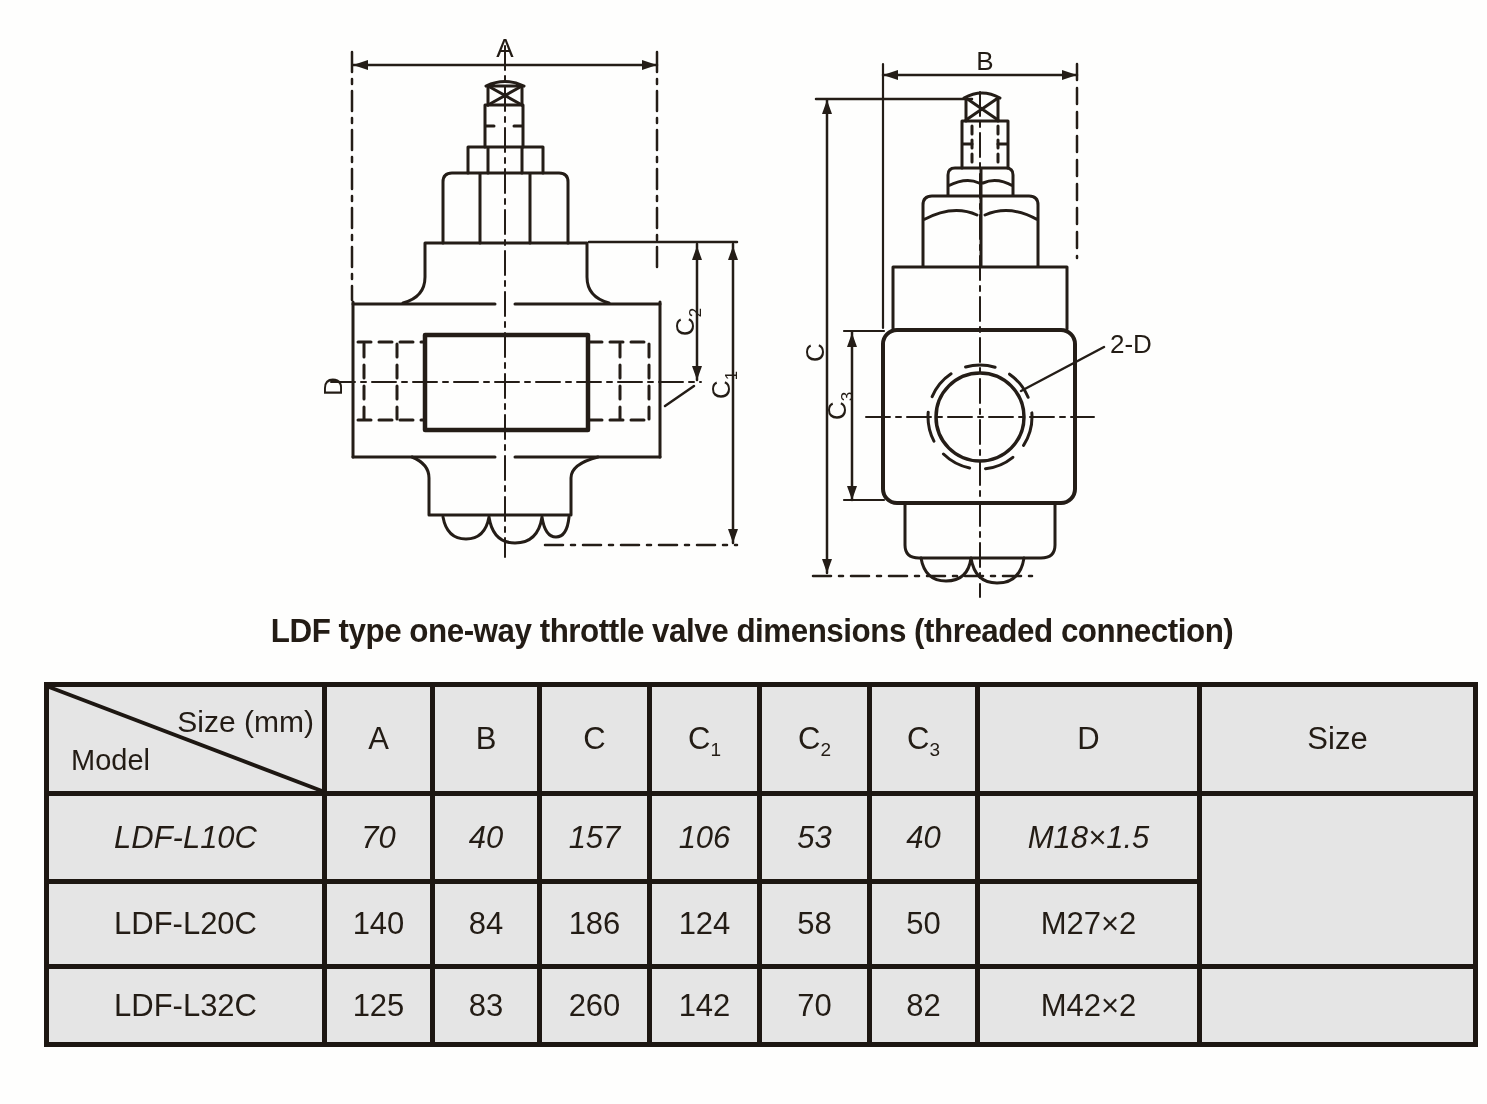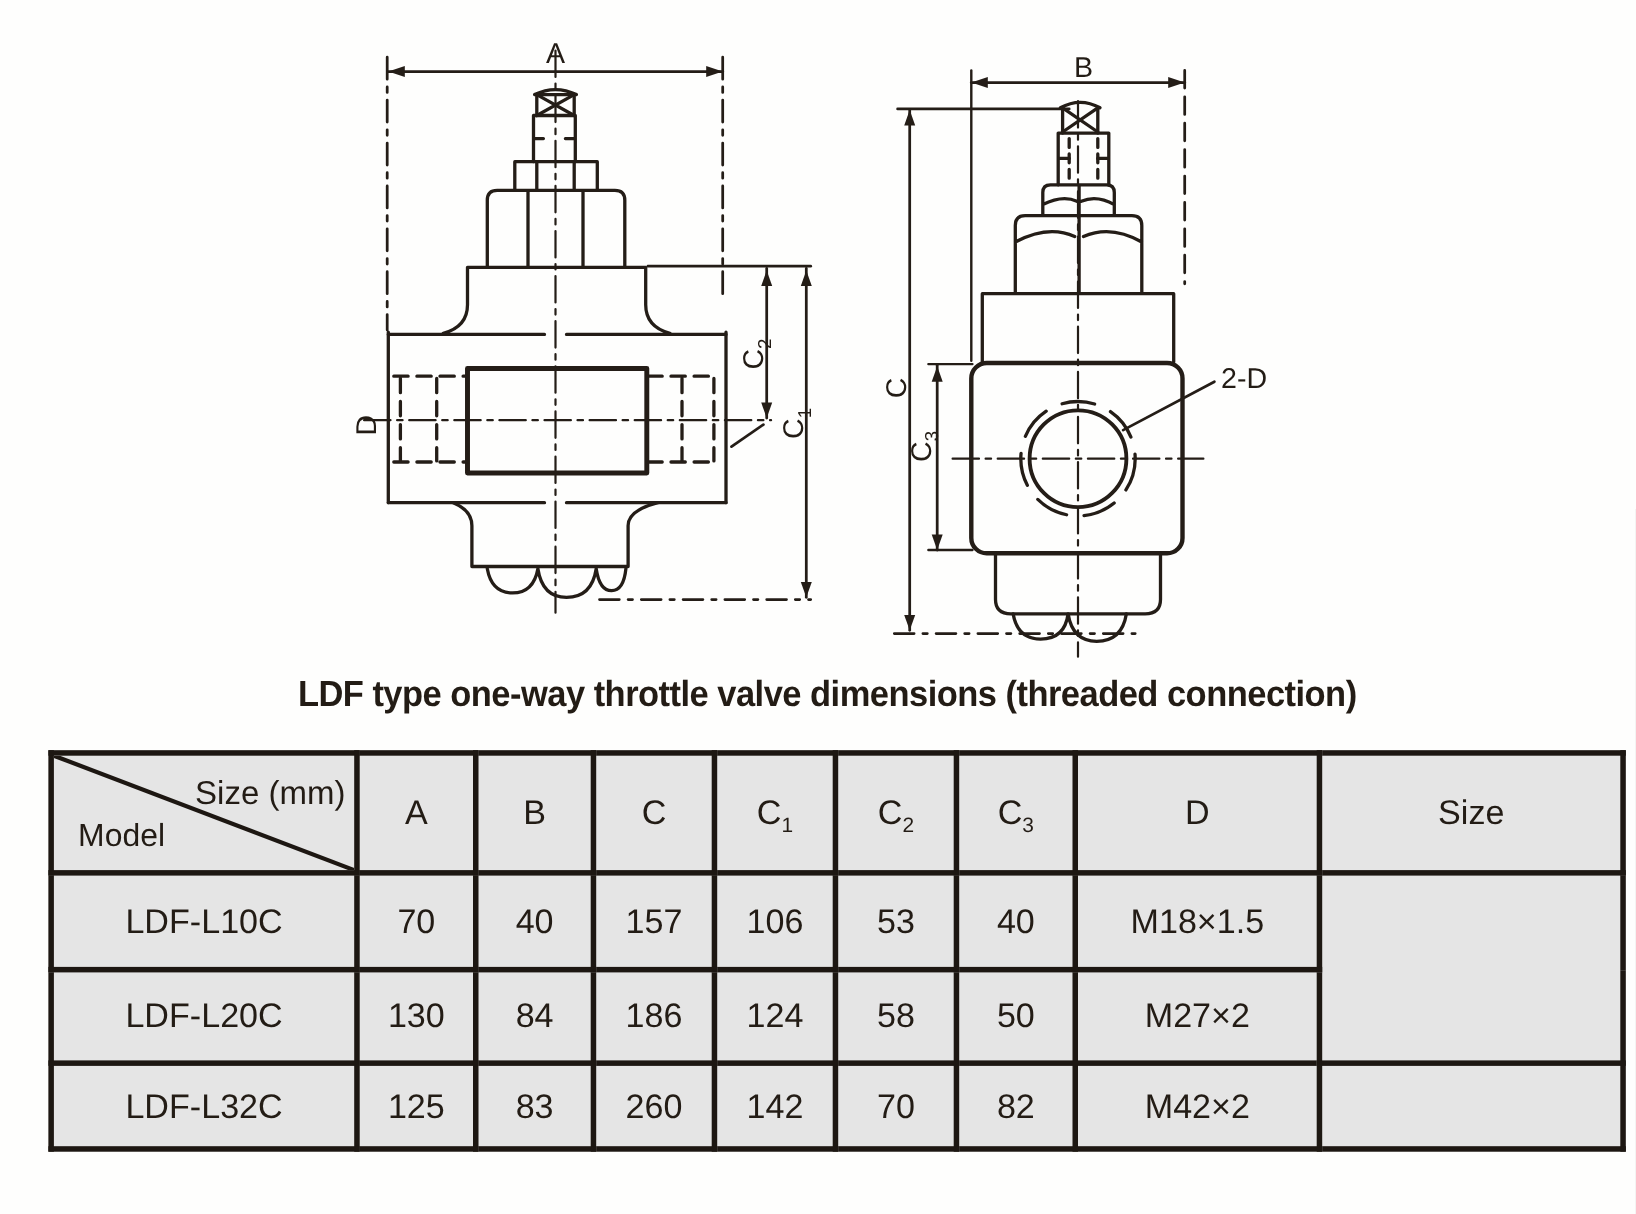--- a/index.html
+++ b/index.html
@@ -174,35 +174,35 @@
       <th><span>A</span></th>
       <th><span>B</span></th>
       <th><span>C</span></th>
       <th><span>C</span><sub>1</sub></th>
       <th><span>C</span><sub>2</sub></th>
       <th><span>C</span><sub>3</sub></th>
       <th><span>D</span></th>
       <th><span>Size</span></th>
     </tr>
 
-    <tr style="height:88px;">
+    <tr style="height:88px;font-style:italic;">
       <td>LDF-L10C</td>
       <td>70</td>
       <td>40</td>
       <td>157</td>
       <td>106</td>
       <td>53</td>
       <td>40</td>
       <td>M18×1.5</td>
       <td rowspan="2"></td>
     </tr>
 
     <tr style="height:85px;">
       <td>LDF-L20C</td>
-      <td>130</td>
+      <td>140</td>
       <td>84</td>
       <td>186</td>
       <td>124</td>
       <td>58</td>
       <td>50</td>
       <td>M27×2</td>
     </tr>
 
     <tr style="height:78px;">
       <td>LDF-L32C</td>

